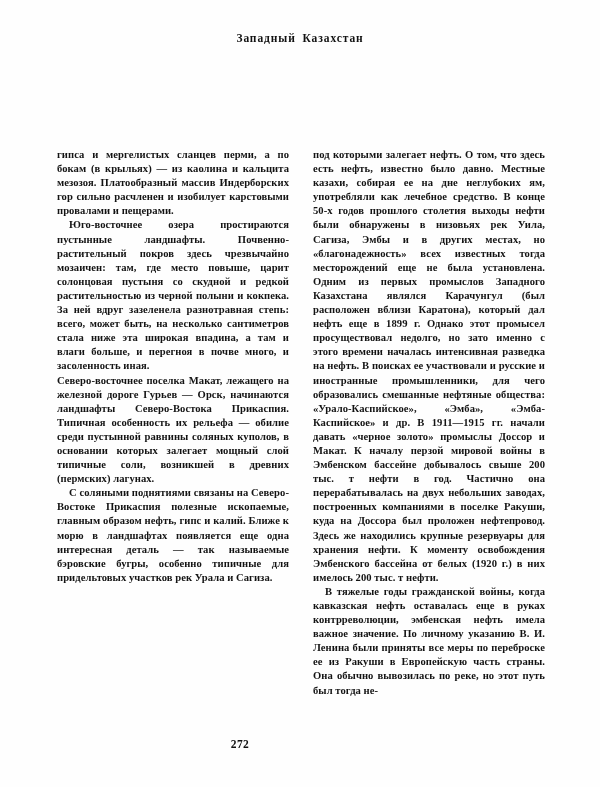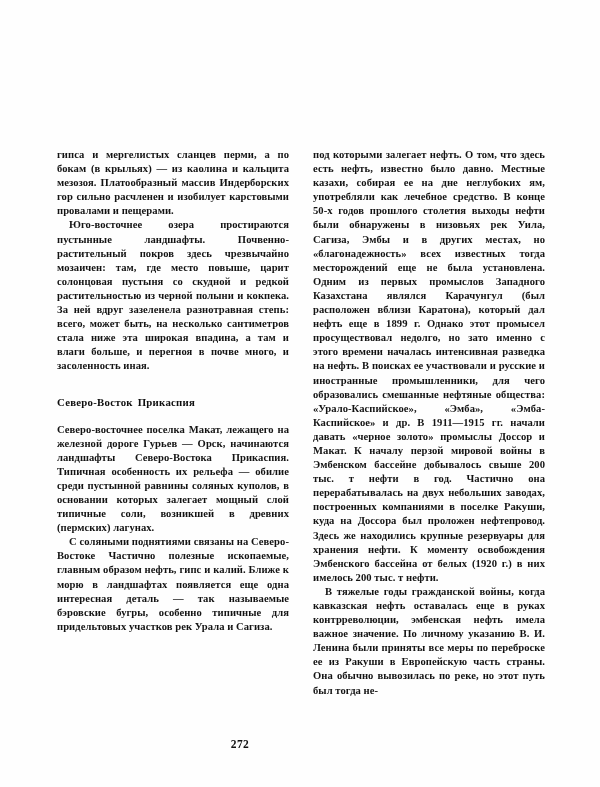--- a/index.html
+++ b/index.html
@@ -89,29 +89,29 @@
     font-weight: bold;
     letter-spacing: 0.4px;
     color: #111;
   }
 </style>
 </head>
 <body>
 
 <div class="page">
 
+  <div class="running-head">Западный Казахстан</div>
 
   <div class="columns">
 
     <div class="col">
       <p class="para noindent">гипса и мергелистых сланцев перми, а по бокам (в крыльях) — из каолина и кальцита мезозоя. Платообразный массив Индерборских гор сильно расчленен и изобилует карстовыми провалами и пещерами.</p>
       <p class="para">Юго-восточнее озера простираются пустынные ландшафты. Почвенно-растительный покров здесь чрезвычайно мозаичен: там, где место повыше, царит солонцовая пустыня со скудной и редкой растительностью из черной полыни и кокпека. За ней вдруг зазеленела разнотравная степь: всего, может быть, на несколько сантиметров стала ниже эта широкая впадина, а там и влаги больше, и перегноя в почве много, и засоленность иная.</p>
-      <h2 class="section-heading">Северо-Восток Прикаспия</h2>
       <p class="para noindent">Северо-восточнее поселка Макат, лежащего на железной дороге Гурьев — Орск, начинаются ландшафты Северо-Востока Прикаспия. Типичная особенность их рельефа — обилие среди пустынной равнины соляных куполов, в основании которых залегает мощный слой типичные соли, возникшей в древних (пермских) лагунах.</p>
-      <p class="para">С соляными поднятиями связаны на Северо-Востоке Частично полезные ископаемые, главным образом нефть, гипс и калий. Ближе к морю в ландшафтах появляется еще одна интересная деталь — так называемые бэровские бугры, особенно типичные для придельтовых участков рек Урала и Сагиза.</p>
+      <p class="para">С соляными поднятиями связаны на Северо-Востоке Прикаспия полезные ископаемые, главным образом нефть, гипс и калий. Ближе к морю в ландшафтах появляется еще одна интересная деталь — так называемые бэровские бугры, особенно типичные для придельтовых участков рек Урала и Сагиза.</p>
     </div>
 
     <div class="col">
       <p class="para noindent">под которыми залегает нефть. О том, что здесь есть нефть, известно было давно. Местные казахи, собирая ее на дне неглубоких ям, употребляли как лечебное средство. В конце 50-х годов прошлого столетия выходы нефти были обнаружены в низовьях рек Уила, Сагиза, Эмбы и в других местах, но «благонадежность» всех известных тогда месторождений еще не была установлена. Одним из первых промыслов Западного Казахстана являлся Карачунгул (был расположен вблизи Каратона), который дал нефть еще в 1899 г. Однако этот промысел просуществовал недолго, но зато именно с этого времени началась интенсивная разведка на нефть. В поисках ее участвовали и русские и иностранные промышленники, для чего образовались смешанные нефтяные общества: «Урало-Каспийское», «Эмба», «Эмба-Каспийское» и др. В 1911—1915 гг. начали давать «черное золото» промыслы Доссор и Макат. К началу перзой мировой войны в Эмбенском бассейне добывалось свыше 200 тыс. т нефти в год. Частично она перерабатывалась на двух небольших заводах, построенных компаниями в поселке Ракуши, куда на Доссора был проложен нефтепровод. Здесь же находились крупные резервуары для хранения нефти. К моменту освобождения Эмбенского бассейна от белых (1920 г.) в них имелось 200 тыс. т нефти.</p>
       <p class="para">В тяжелые годы гражданской войны, когда кавказская нефть оставалась еще в руках контрреволюции, эмбенская нефть имела важное значение. По личному указанию В. И. Ленина были приняты все меры по переброске ее из Ракуши в Европейскую часть страны. Она обычно вывозилась по реке, но этот путь был тогда не-</p>
     </div>
 
   </div>
 
   <div class="folio">272</div>

